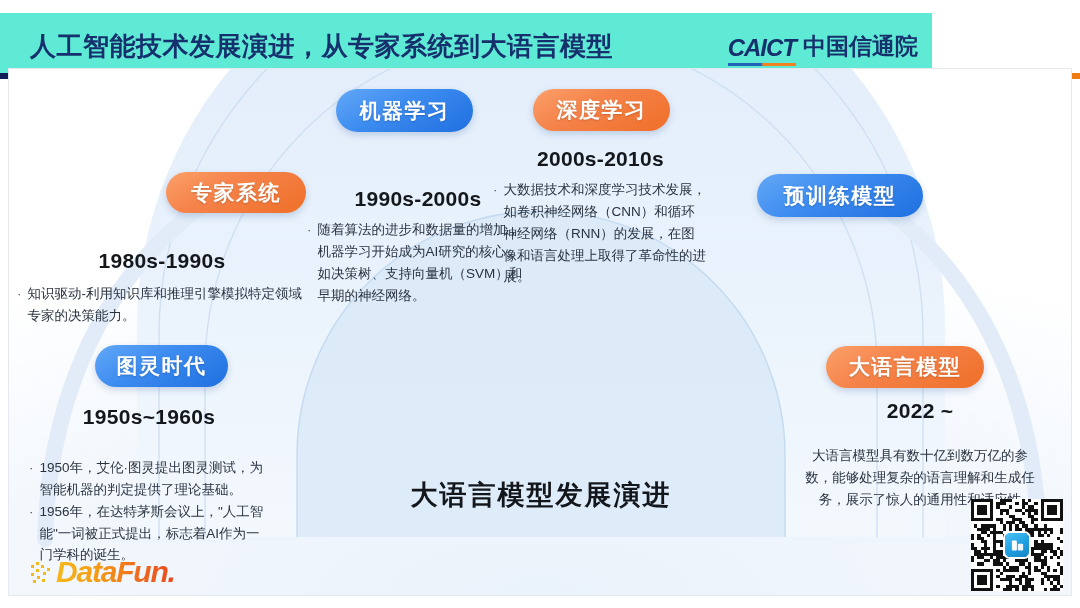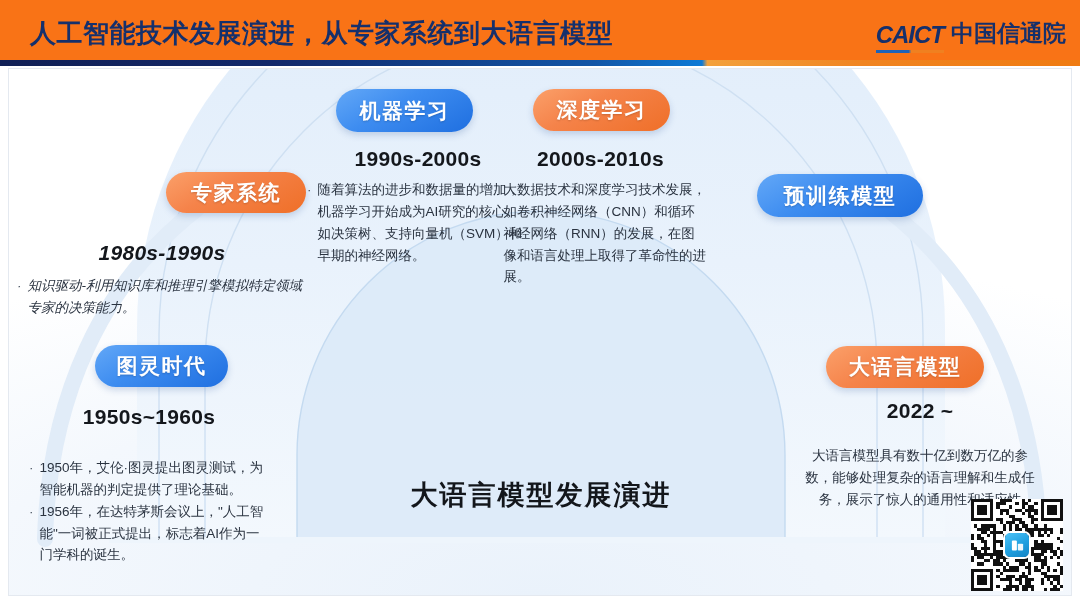--- a/index.html
+++ b/index.html
@@ -11,22 +11,22 @@
     overflow: hidden;
   }
   #slide {
     position: relative;
     width: 1080px; height: 608px;
     background: #ffffff;
   }
 
   
   #header {
-    position: absolute; left: 0; top: 0; width: 1080px; height: 62px;
-    background: #f97316;
+    position: absolute; left: 0; top: 13px; width: 932px; height: 62px;
+    background: #5eead4;
   }
   #slide-title {
     position: absolute; left: 30px; top: 16px;
     font-size: 26px; font-weight: bold; letter-spacing: .5px;
     color: #15306c;
     white-space: nowrap;
   }
   #logo-block {
     position: absolute; right: 14px; top: 18px;
     display: flex; align-items: flex-end; gap: 7px;
@@ -227,32 +227,32 @@
           <span class="dot">·</span>
           <span>1950年，艾伦·图灵提出图灵测试，为智能机器的判定提供了理论基础。</span>
         </div>
         <div class="bullet">
           <span class="dot">·</span>
           <span>1956年，在达特茅斯会议上，"人工智能"一词被正式提出，标志着AI作为一门学科的诞生。</span>
         </div>
       </div>
     </div>
 
-    <div class="era" style="left:8px; top:172px; width:290px;font-style:italic;">
+    <div class="era" style="left:8px; top:180px; width:290px;">
       <div class="year" style="text-align:center;">1980s-1990s</div>
       <div class="body" style="margin-top:10px;">
         <div class="bullet">
           <span class="dot">·</span>
           <span>知识驱动-利用知识库和推理引擎模拟特定领域专家的决策能力。</span>
         </div>
       </div>
     </div>
 
     <div class="era" style="left:298px; top:78px; width:222px;">
-      <div class="year" style="text-align:center;">1990s-2000s</div>
+      <div class="year" style="text-align:center;margin-top:40px;">1990s-2000s</div>
       <div class="body" style="margin-top:8px; text-align:center;">
         <div class="bullet" style="text-align:left;">
           <span class="dot">·</span>
           <span>随着算法的进步和数据量的增加，机器学习开始成为AI研究的核心。如决策树、支持向量机（SVM）和早期的神经网络。</span>
         </div>
       </div>
     </div>
 
     <div class="era" style="left:484px; top:78px; width:215px;">
       <div class="year" style="text-align:center;">2000s-2010s</div>
@@ -269,20 +269,37 @@
 
     <div class="era" style="left:784px; top:330px; width:240px;margin-left:7px;">
       <div class="year" style="text-align:center;">2022 ~</div>
       <div class="body" style="margin-top:22px; text-align:center;">
         <span>大语言模型具有数十亿到数万亿的参数，能够处理复杂的语言理解和生成任务，展示了惊人的通用性和适应性</span>
       </div>
     </div>
 
     <div id="center-label">大语言模型发展演进</div>
 
+    <div id="datafun">
+      <svg id="datafun-dots" viewBox="0 0 22 26">
+        <g fill="#f5b91a">
+          <rect x="0" y="6" width="3" height="3"></rect>
+          <rect x="5" y="3" width="3" height="3"></rect>
+          <rect x="5" y="10" width="3" height="3"></rect>
+          <rect x="10" y="6" width="3" height="3"></rect>
+          <rect x="0" y="14" width="3" height="3"></rect>
+          <rect x="6" y="17" width="3" height="3"></rect>
+          <rect x="12" y="13" width="3" height="3"></rect>
+          <rect x="2" y="21" width="3" height="3"></rect>
+          <rect x="11" y="20" width="3" height="3"></rect>
+          <rect x="16" y="9" width="3" height="3"></rect>
+        </g>
+      </svg>
+      <span id="datafun-word">DataFun.</span>
+    </div>
 
     <div id="qr-wrap">
       <svg viewBox="0 0 29 29" width="92" height="92" shape-rendering="crispEdges">
         <rect width="29" height="29" fill="#ffffff"></rect>
         <g fill="#111111" id="qrcells">
             <path d="M0 0h1v1h-1zM1 0h1v1h-1zM2 0h1v1h-1zM3 0h1v1h-1zM4 0h1v1h-1zM5 0h1v1h-1zM6 0h1v1h-1zM9 0h1v1h-1zM10 0h1v1h-1zM11 0h1v1h-1zM12 0h1v1h-1zM16 0h1v1h-1zM18 0h1v1h-1zM22 0h1v1h-1zM23 0h1v1h-1zM24 0h1v1h-1zM25 0h1v1h-1zM26 0h1v1h-1zM27 0h1v1h-1zM28 0h1v1h-1zM0 1h1v1h-1zM6 1h1v1h-1zM8 1h1v1h-1zM9 1h1v1h-1zM10 1h1v1h-1zM14 1h1v1h-1zM16 1h1v1h-1zM17 1h1v1h-1zM20 1h1v1h-1zM22 1h1v1h-1zM28 1h1v1h-1zM0 2h1v1h-1zM2 2h1v1h-1zM3 2h1v1h-1zM4 2h1v1h-1zM6 2h1v1h-1zM8 2h1v1h-1zM12 2h1v1h-1zM16 2h1v1h-1zM18 2h1v1h-1zM19 2h1v1h-1zM22 2h1v1h-1zM24 2h1v1h-1zM25 2h1v1h-1zM26 2h1v1h-1zM28 2h1v1h-1zM0 3h1v1h-1zM2 3h1v1h-1zM3 3h1v1h-1zM4 3h1v1h-1zM6 3h1v1h-1zM9 3h1v1h-1zM10 3h1v1h-1zM11 3h1v1h-1zM14 3h1v1h-1zM15 3h1v1h-1zM17 3h1v1h-1zM18 3h1v1h-1zM19 3h1v1h-1zM20 3h1v1h-1zM22 3h1v1h-1zM24 3h1v1h-1zM25 3h1v1h-1zM26 3h1v1h-1zM28 3h1v1h-1zM0 4h1v1h-1zM2 4h1v1h-1zM3 4h1v1h-1zM4 4h1v1h-1zM6 4h1v1h-1zM9 4h1v1h-1zM11 4h1v1h-1zM16 4h1v1h-1zM18 4h1v1h-1zM20 4h1v1h-1zM22 4h1v1h-1zM24 4h1v1h-1zM25 4h1v1h-1zM26 4h1v1h-1zM28 4h1v1h-1zM0 5h1v1h-1zM6 5h1v1h-1zM12 5h1v1h-1zM13 5h1v1h-1zM18 5h1v1h-1zM19 5h1v1h-1zM22 5h1v1h-1zM28 5h1v1h-1zM0 6h1v1h-1zM1 6h1v1h-1zM2 6h1v1h-1zM3 6h1v1h-1zM4 6h1v1h-1zM5 6h1v1h-1zM6 6h1v1h-1zM8 6h1v1h-1zM9 6h1v1h-1zM13 6h1v1h-1zM14 6h1v1h-1zM15 6h1v1h-1zM19 6h1v1h-1zM20 6h1v1h-1zM22 6h1v1h-1zM23 6h1v1h-1zM24 6h1v1h-1zM25 6h1v1h-1zM26 6h1v1h-1zM27 6h1v1h-1zM28 6h1v1h-1zM9 7h1v1h-1zM11 7h1v1h-1zM12 7h1v1h-1zM13 7h1v1h-1zM15 7h1v1h-1zM16 7h1v1h-1zM19 7h1v1h-1zM1 8h1v1h-1zM3 8h1v1h-1zM4 8h1v1h-1zM5 8h1v1h-1zM6 8h1v1h-1zM7 8h1v1h-1zM10 8h1v1h-1zM12 8h1v1h-1zM14 8h1v1h-1zM16 8h1v1h-1zM17 8h1v1h-1zM20 8h1v1h-1zM23 8h1v1h-1zM2 9h1v1h-1zM3 9h1v1h-1zM4 9h1v1h-1zM5 9h1v1h-1zM7 9h1v1h-1zM10 9h1v1h-1zM12 9h1v1h-1zM14 9h1v1h-1zM15 9h1v1h-1zM17 9h1v1h-1zM18 9h1v1h-1zM19 9h1v1h-1zM20 9h1v1h-1zM21 9h1v1h-1zM22 9h1v1h-1zM23 9h1v1h-1zM24 9h1v1h-1zM25 9h1v1h-1zM28 9h1v1h-1zM3 10h1v1h-1zM4 10h1v1h-1zM6 10h1v1h-1zM7 10h1v1h-1zM8 10h1v1h-1zM9 10h1v1h-1zM12 10h1v1h-1zM13 10h1v1h-1zM17 10h1v1h-1zM18 10h1v1h-1zM19 10h1v1h-1zM21 10h1v1h-1zM23 10h1v1h-1zM25 10h1v1h-1zM28 10h1v1h-1zM0 11h1v1h-1zM2 11h1v1h-1zM5 11h1v1h-1zM7 11h1v1h-1zM10 11h1v1h-1zM18 11h1v1h-1zM19 11h1v1h-1zM21 11h1v1h-1zM22 11h1v1h-1zM24 11h1v1h-1zM0 12h1v1h-1zM2 12h1v1h-1zM3 12h1v1h-1zM7 12h1v1h-1zM10 12h1v1h-1zM18 12h1v1h-1zM27 12h1v1h-1zM3 13h1v1h-1zM4 13h1v1h-1zM7 13h1v1h-1zM8 13h1v1h-1zM9 13h1v1h-1zM10 13h1v1h-1zM20 13h1v1h-1zM22 13h1v1h-1zM28 13h1v1h-1zM0 14h1v1h-1zM4 14h1v1h-1zM7 14h1v1h-1zM9 14h1v1h-1zM20 14h1v1h-1zM21 14h1v1h-1zM22 14h1v1h-1zM23 14h1v1h-1zM24 14h1v1h-1zM25 14h1v1h-1zM0 15h1v1h-1zM1 15h1v1h-1zM3 15h1v1h-1zM4 15h1v1h-1zM5 15h1v1h-1zM7 15h1v1h-1zM19 15h1v1h-1zM20 15h1v1h-1zM21 15h1v1h-1zM22 15h1v1h-1zM23 15h1v1h-1zM24 15h1v1h-1zM25 15h1v1h-1zM27 15h1v1h-1zM1 16h1v1h-1zM2 16h1v1h-1zM4 16h1v1h-1zM7 16h1v1h-1zM8 16h1v1h-1zM9 16h1v1h-1zM19 16h1v1h-1zM22 16h1v1h-1zM23 16h1v1h-1zM25 16h1v1h-1zM26 16h1v1h-1zM28 16h1v1h-1zM1 17h1v1h-1zM2 17h1v1h-1zM3 17h1v1h-1zM4 17h1v1h-1zM5 17h1v1h-1zM6 17h1v1h-1zM7 17h1v1h-1zM8 17h1v1h-1zM9 17h1v1h-1zM19 17h1v1h-1zM20 17h1v1h-1zM21 17h1v1h-1zM22 17h1v1h-1zM26 17h1v1h-1zM28 17h1v1h-1zM0 18h1v1h-1zM2 18h1v1h-1zM3 18h1v1h-1zM6 18h1v1h-1zM8 18h1v1h-1zM9 18h1v1h-1zM10 18h1v1h-1zM11 18h1v1h-1zM12 18h1v1h-1zM13 18h1v1h-1zM14 18h1v1h-1zM16 18h1v1h-1zM17 18h1v1h-1zM20 18h1v1h-1zM21 18h1v1h-1zM23 18h1v1h-1zM25 18h1v1h-1zM27 18h1v1h-1zM0 19h1v1h-1zM4 19h1v1h-1zM5 19h1v1h-1zM7 19h1v1h-1zM8 19h1v1h-1zM10 19h1v1h-1zM14 19h1v1h-1zM15 19h1v1h-1zM16 19h1v1h-1zM17 19h1v1h-1zM20 19h1v1h-1zM21 19h1v1h-1zM22 19h1v1h-1zM23 19h1v1h-1zM2 20h1v1h-1zM3 20h1v1h-1zM7 20h1v1h-1zM8 20h1v1h-1zM9 20h1v1h-1zM11 20h1v1h-1zM15 20h1v1h-1zM16 20h1v1h-1zM18 20h1v1h-1zM22 20h1v1h-1zM23 20h1v1h-1zM27 20h1v1h-1zM10 21h1v1h-1zM12 21h1v1h-1zM13 21h1v1h-1zM14 21h1v1h-1zM17 21h1v1h-1zM18 21h1v1h-1zM20 21h1v1h-1zM22 21h1v1h-1zM24 21h1v1h-1zM28 21h1v1h-1zM0 22h1v1h-1zM1 22h1v1h-1zM2 22h1v1h-1zM3 22h1v1h-1zM4 22h1v1h-1zM5 22h1v1h-1zM6 22h1v1h-1zM8 22h1v1h-1zM10 22h1v1h-1zM11 22h1v1h-1zM12 22h1v1h-1zM13 22h1v1h-1zM14 22h1v1h-1zM18 22h1v1h-1zM20 22h1v1h-1zM21 22h1v1h-1zM24 22h1v1h-1zM26 22h1v1h-1zM28 22h1v1h-1zM0 23h1v1h-1zM6 23h1v1h-1zM9 23h1v1h-1zM16 23h1v1h-1zM18 23h1v1h-1zM22 23h1v1h-1zM23 23h1v1h-1zM28 23h1v1h-1zM0 24h1v1h-1zM2 24h1v1h-1zM3 24h1v1h-1zM4 24h1v1h-1zM6 24h1v1h-1zM8 24h1v1h-1zM11 24h1v1h-1zM12 24h1v1h-1zM13 24h1v1h-1zM15 24h1v1h-1zM16 24h1v1h-1zM17 24h1v1h-1zM23 24h1v1h-1zM24 24h1v1h-1zM25 24h1v1h-1zM26 24h1v1h-1zM27 24h1v1h-1zM0 25h1v1h-1zM2 25h1v1h-1zM3 25h1v1h-1zM4 25h1v1h-1zM6 25h1v1h-1zM9 25h1v1h-1zM10 25h1v1h-1zM11 25h1v1h-1zM12 25h1v1h-1zM14 25h1v1h-1zM15 25h1v1h-1zM17 25h1v1h-1zM18 25h1v1h-1zM19 25h1v1h-1zM22 25h1v1h-1zM24 25h1v1h-1zM26 25h1v1h-1zM27 25h1v1h-1zM0 26h1v1h-1zM2 26h1v1h-1zM3 26h1v1h-1zM4 26h1v1h-1zM6 26h1v1h-1zM12 26h1v1h-1zM15 26h1v1h-1zM17 26h1v1h-1zM18 26h1v1h-1zM22 26h1v1h-1zM25 26h1v1h-1zM27 26h1v1h-1zM0 27h1v1h-1zM6 27h1v1h-1zM8 27h1v1h-1zM11 27h1v1h-1zM12 27h1v1h-1zM13 27h1v1h-1zM14 27h1v1h-1zM16 27h1v1h-1zM17 27h1v1h-1zM18 27h1v1h-1zM19 27h1v1h-1zM26 27h1v1h-1zM28 27h1v1h-1zM0 28h1v1h-1zM1 28h1v1h-1zM2 28h1v1h-1zM3 28h1v1h-1zM4 28h1v1h-1zM5 28h1v1h-1zM6 28h1v1h-1zM10 28h1v1h-1zM11 28h1v1h-1zM12 28h1v1h-1zM14 28h1v1h-1zM16 28h1v1h-1zM17 28h1v1h-1zM19 28h1v1h-1zM23 28h1v1h-1zM25 28h1v1h-1zM26 28h1v1h-1zM27 28h1v1h-1z"></path>
           </g>
       </svg>
       <div id="qr-badge">
         <svg viewBox="0 0 24 24">

